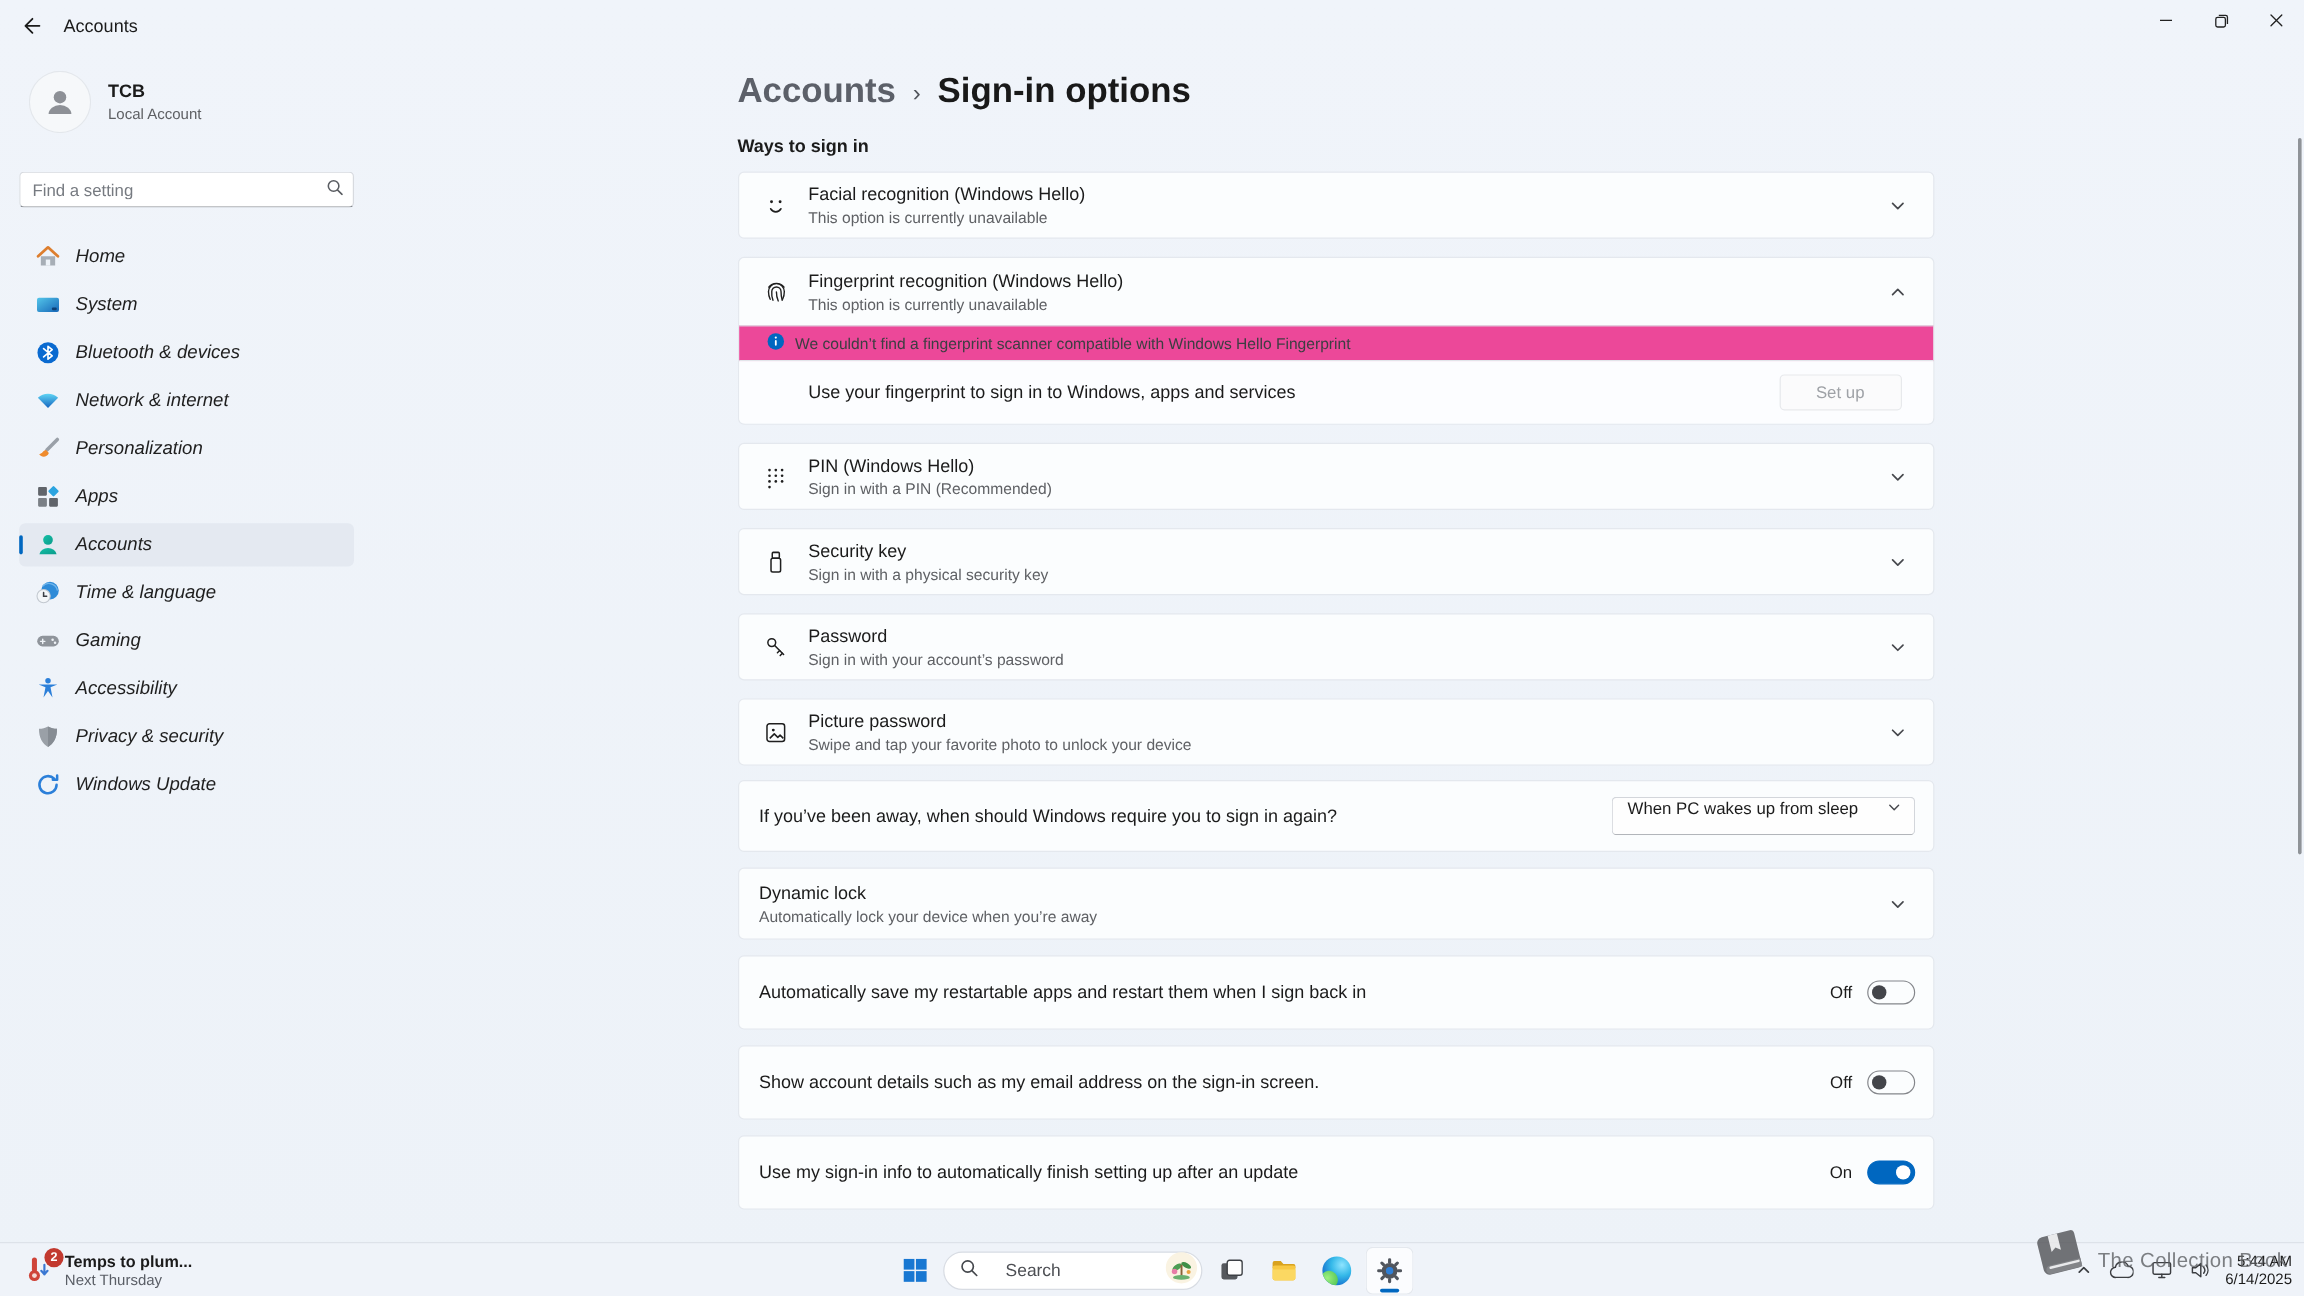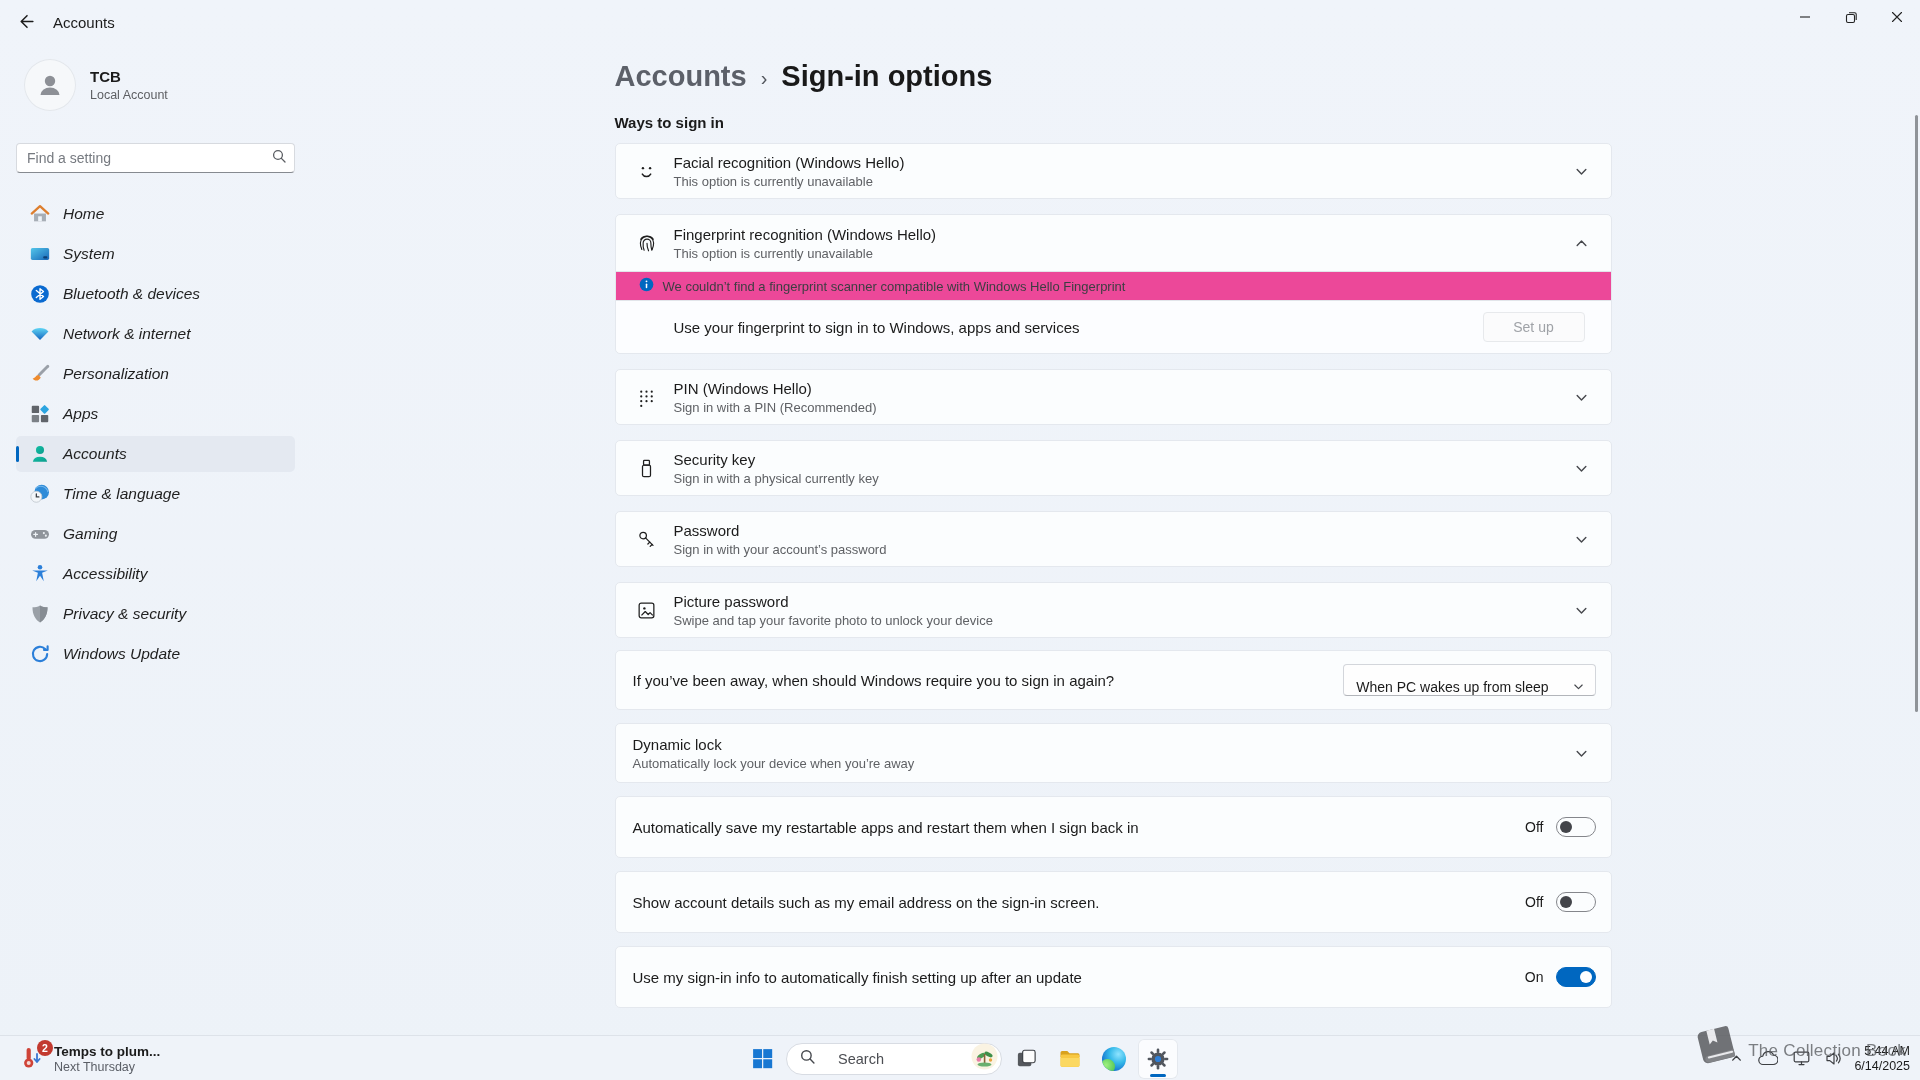--- a/index.html
+++ b/index.html
@@ -47,21 +47,21 @@
   .card-title { font-size:15px; color:#1b1b1b; }
   .card-sub { font-size:13px; color:#5f6165; margin-top:3px; }
   .chev { width:14px; height:14px; display:flex; align-items:center; justify-content:center; }
   .info-strip { height:30px; display:flex; align-items:center; gap:9px; padding-left:23px; background:#ec4899; border-top:1px solid #e2e5ea; border-bottom:1px solid #e2e5ea; }
   .info-strip span { font-size:13px; color:#3c3e42; }
   .exp-row { height:52px; display:flex; align-items:center; padding:0 26px 0 58px; background:#fcfdff; border-radius:0 0 5px 5px; }
   .exp-row-label { font-size:15px; flex:1; }
   .setup-btn { width:102px; height:30px; border-radius:4px; border:1px solid #e7e9ec; background:#fbfbfc; color:#9fa2a7; font-size:14px; font-family:inherit; cursor:default; }
   .row-card { display:flex; align-items:center; padding:0 15px 0 17px; }
   .row-label { flex:1; font-size:15px; color:#1b1b1b; padding-right:30px; }
-  .dropdown { height:32px; display:flex; align-items:flex-end; gap:24px; padding:0 11px 0 12px; background:#fefefe; border:1px solid #d3d6db; border-bottom-color:#b2b5ba; border-radius:4px; font-size:14px; cursor:pointer; }
+  .dropdown { height:32px; display:flex; align-items:flex-start; gap:24px; padding:0 11px 0 12px; background:#fefefe; border:1px solid #d3d6db; border-bottom-color:#b2b5ba; border-radius:4px; font-size:14px; cursor:pointer; }
   .toggle-wrap { display:flex; align-items:center; gap:12px; }
   .toggle-state { font-size:14px; }
   .toggle { width:40px; height:20px; border-radius:10px; border:1px solid #84868b; position:relative; cursor:pointer; background:transparent; }
   .toggle .knob { position:absolute; top:3px; left:3px; width:12px; height:12px; border-radius:50%; background:#43454a; }
   .toggle.on { background:#0067c0; border-color:#0067c0; }
   .toggle.on .knob { left:auto; right:3px; background:#ffffff; }
   .h57 { height:56px; }
   .h60 { height:60px; }
   .h62 { height:62px; }
   .mt28 { margin-top:28px; }
@@ -378,21 +378,21 @@
 
         <div class="card simple-card h57">
           <span class="card-icon">
             <svg width="21" height="21" viewBox="0 0 20 20" fill="none" stroke="#1f1f1f" stroke-width="1.2">
                 <rect x="7.2" y="2.2" width="5.6" height="4.6" rx="0.8"></rect>
                 <rect x="6.2" y="6.8" width="7.6" height="11" rx="1.4"></rect>
               </svg>
           </span>
           <span class="card-text">
             <div class="card-title">Security key</div>
-            <div class="card-sub">Sign in with a physical currently key</div>
+            <div class="card-sub">Sign in with a physical security key</div>
           </span>
           <span class="chev">
             <svg width="13" height="13" viewBox="0 0 12 12">
                 <path d="M2 4.2 l4 4 4-4" fill="none" stroke="#46484d" stroke-width="1.3" stroke-linecap="round" stroke-linejoin="round"></path>
               </svg>
           </span>
         </div>
 
         <div class="card simple-card h57">
           <span class="card-icon">

